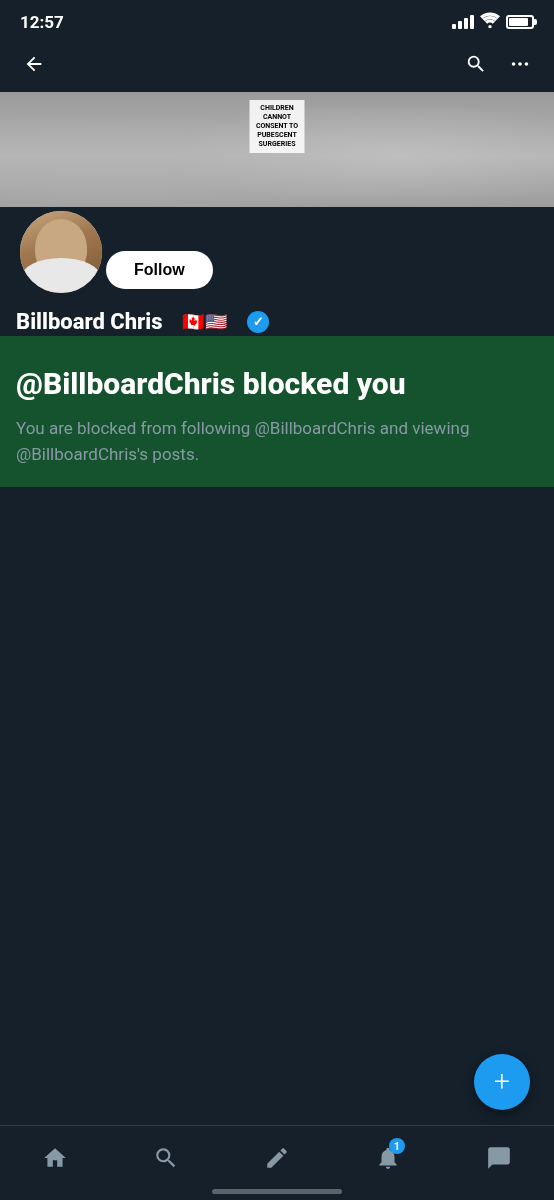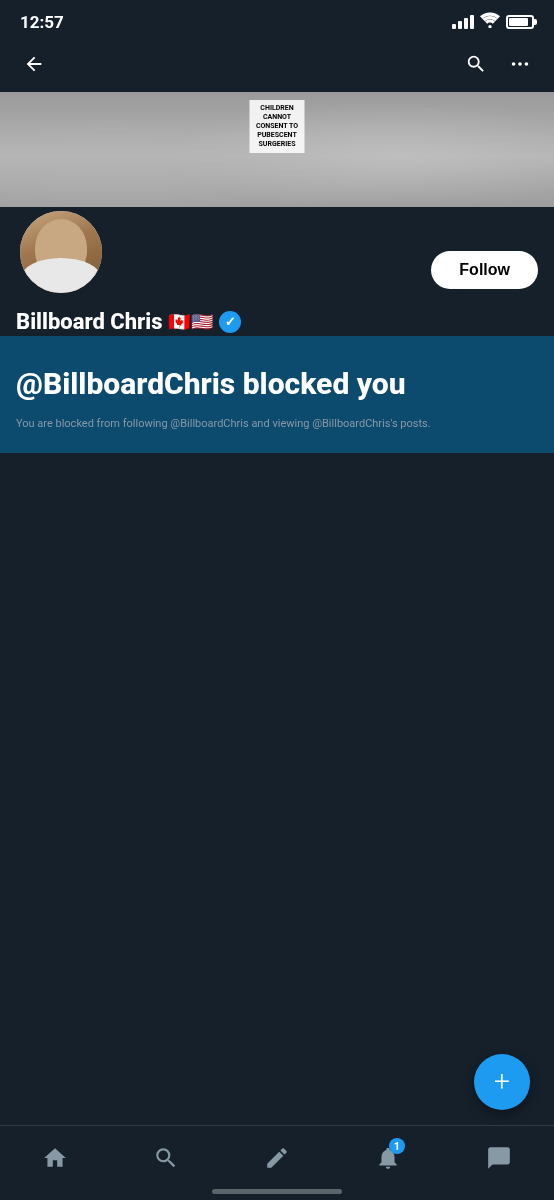--- a/index.html
+++ b/index.html
@@ -155,21 +155,20 @@
     }
 
     
     .profile-section {
       padding: 0 16px;
       background: #15202b;
       position: relative;
     }
     .avatar-row {
       display: flex;
-      justify-content: space-between;
       align-items: flex-end;
       margin-top: -45px;
       margin-bottom: 12px;
     }
     .avatar-container {
       width: 90px;
       height: 90px;
       border-radius: 50%;
       border: 4px solid #15202b;
       overflow: hidden;
@@ -216,21 +215,21 @@
       padding: 10px 28px;
       font-size: 16px;
       font-weight: 700;
       cursor: pointer;
       margin-bottom: 8px;
     }
 
     .display-name-row {
       display: flex;
       align-items: center;
-      gap: 6px;
+      gap: 20px;
       margin-bottom: 2px;
     }
     .display-name {
       font-size: 22px;
       font-weight: 800;
       color: #fff;
     }
     .flag-emojis {
       font-size: 18px;
     }
@@ -251,31 +250,31 @@
     }
     .handle {
       color: #8899a6;
       font-size: 16px;
       margin-bottom: 20px;
     }
 
     
     .blocked-section {
       padding: 30px 16px 20px;
-      background: #0c4a6e;
+      background: #14532d;
     }
     .blocked-title {
       font-size: 30px;
       font-weight: 800;
       color: #fff;
       line-height: 1.2;
       margin-bottom: 14px;
     }
     .blocked-description {
-      font-size: 11px;
+      font-size: 17px;
       color: #8899a6;
       line-height: 1.5;
     }
 
     
     .main-content {
       flex: 1;
       min-height: 500px;
       background: #15202b;
     }

